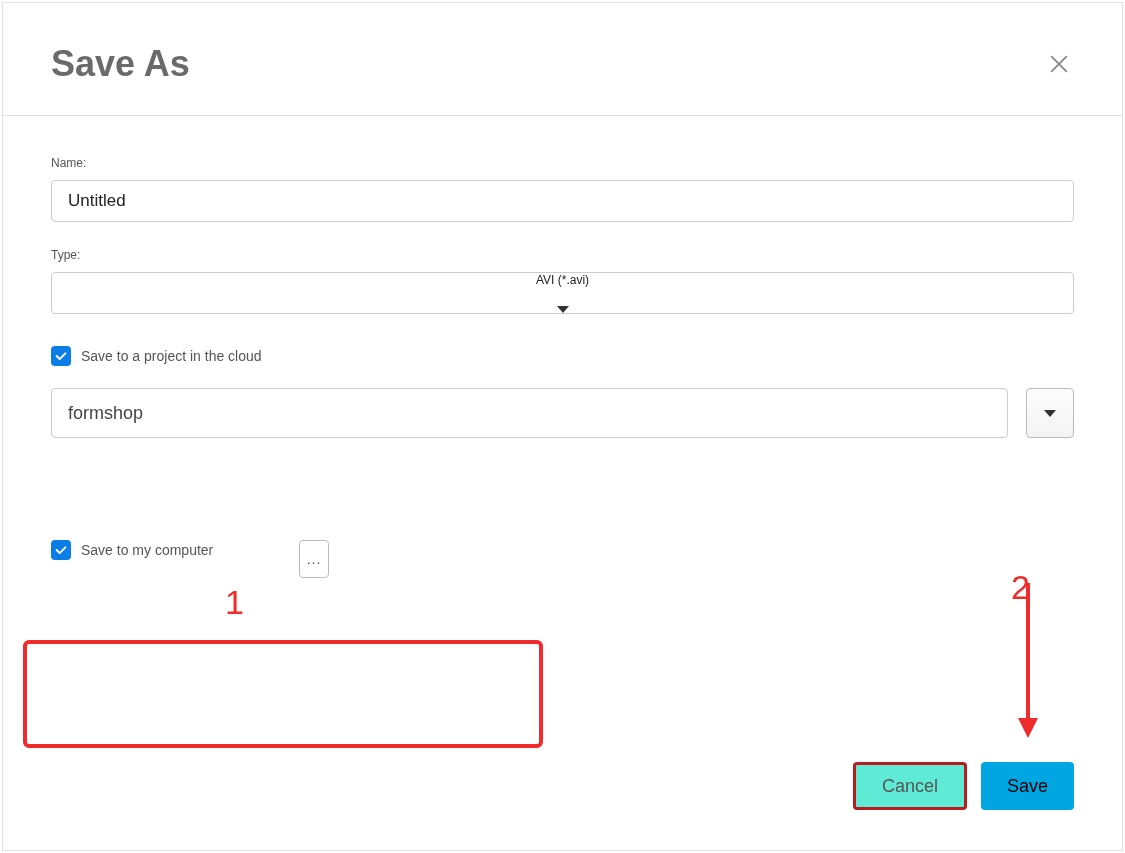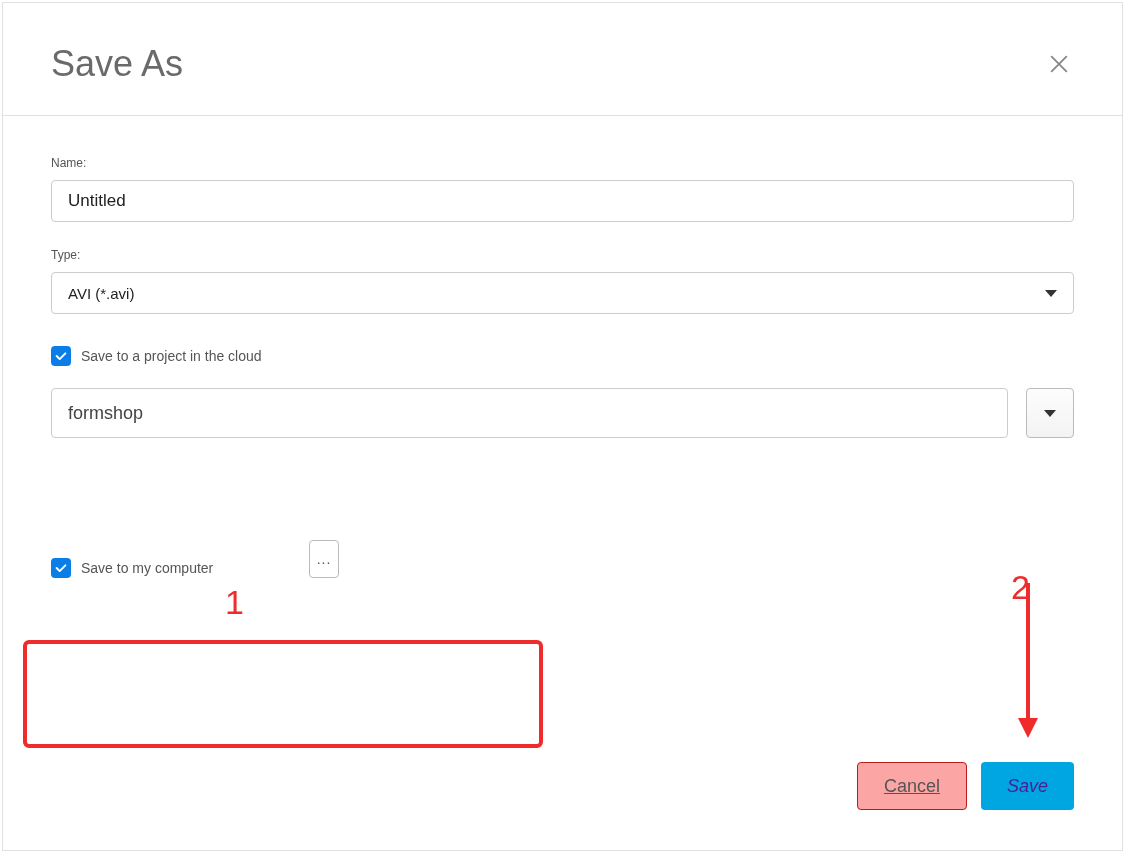--- a/index.html
+++ b/index.html
@@ -21,21 +21,21 @@
     .dialog-header {
       padding: 40px 48px 30px 48px;
       border-bottom: 1px solid #e0e0e0;
       display: flex;
       justify-content: space-between;
       align-items: center;
     }
     .dialog-title {
       font-size: 36px;
       color: #6a6a6a;
-      font-weight: 400;
+      font-weight: 700;
     }
     .close-btn {
       cursor: pointer;
       color: #888;
       display: flex;
       align-items: center;
       justify-content: center;
       width: 30px;
       height: 30px;
     }
@@ -64,27 +64,28 @@
       position: relative;
       width: 100%;
       margin-bottom: 32px;
     }
     .select-display {
       width: 100%;
       height: 42px;
       border: 1px solid #ccc;
       border-radius: 4px;
       padding: 0 16px;
-      font-size: 15px;
+      font-size: 12px;
       color: #222;
       display: flex;
       align-items: center;
       justify-content: space-between;
       cursor: pointer;
       background: #fff;
+      flex-direction: column;
     }
     .caret-down {
       width: 0; height: 0;
       border-left: 6px solid transparent;
       border-right: 6px solid transparent;
       border-top: 7px solid #333;
     }
     .check-row {
       display: flex;
       align-items: center;
@@ -131,22 +132,22 @@
       border: 1px solid #bbb;
       border-radius: 4px;
       background: linear-gradient(#fdfdfd,#f3f3f3);
       display: flex;
       align-items: center;
       justify-content: center;
       cursor: pointer;
     }
     .computer-row {
       display: flex;
-      align-items: flex-end;
-      gap: 28px;
+      align-items: flex-start;
+      gap: 18px;
       position: relative;
     }
     .computer-check-group {
       display: flex;
       align-items: center;
       gap: 10px;
       min-width: 230px;
     }
     .path-input {
       flex: 1;
@@ -218,30 +219,28 @@
       padding: 0 26px;
       border-radius: 4px;
       font-size: 18px;
       display: flex;
       align-items: center;
       justify-content: center;
       cursor: pointer;
       min-width: 92px;
     }
     .btn-cancel {
-      background: #fca5a5;
-      border: 1px solid #b91c1c;
+      background: #5eead4;
+      border: 3px solid #b91c1c;
       color: #555;
-      text-decoration: underline;
     }
     .btn-save {
       background: #00a6e1;
       border: none;
-      color: #4c1d95;
-      font-style: italic;
+      color: #000000;
     }
   </style>
 </head>
 <body>
 
 <div class="dialog">
 
   <div class="dialog-header">
     <div class="dialog-title">Save As</div>
     <div class="close-btn">

